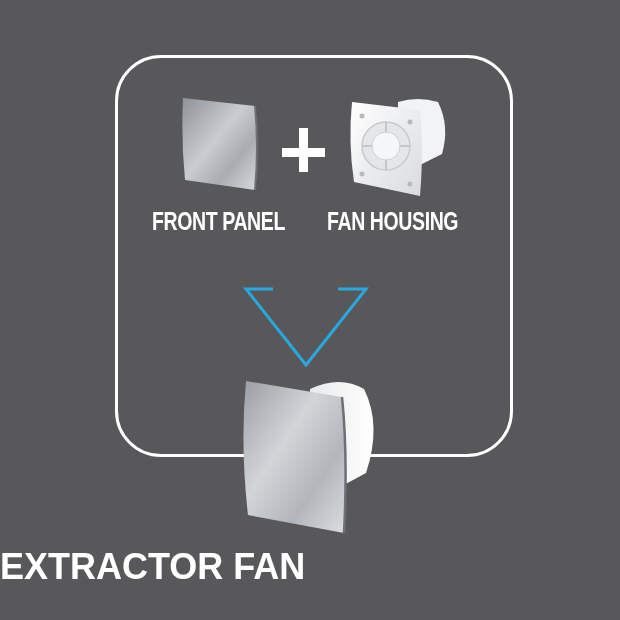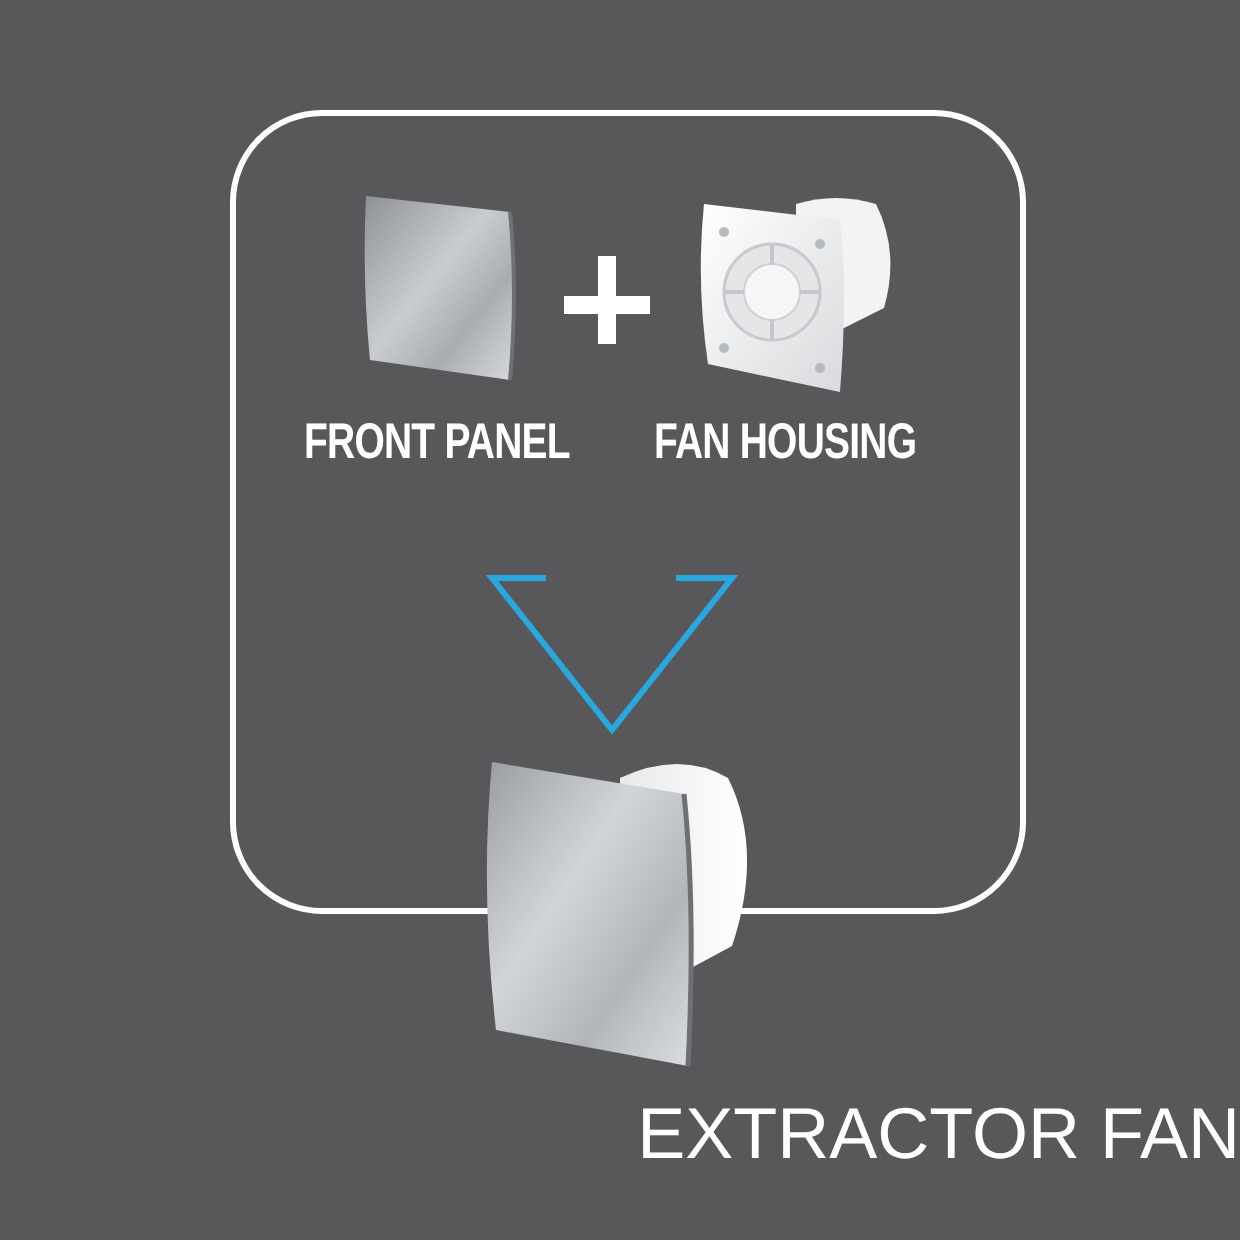--- a/index.html
+++ b/index.html
@@ -16,22 +16,22 @@
   .label {
     position:absolute; color:#ffffff; font-weight:bold;
     font-family:"Liberation Sans Narrow","Liberation Sans", sans-serif;
     font-size:25px; letter-spacing:-0.5px;
     transform:scaleX(0.78); transform-origin:left top;
     white-space:nowrap; line-height:1;
   }
   #label-front { left:152px; top:209px; }
   #label-fan { left:327px; top:209px; }
   .title {
-    position:absolute; left:0; width:620px; top:549px; text-align:right;
-    color:#ffffff; font-weight:normal; font-size:36px; line-height:1;
+    position:absolute; left:0; width:620px; top:549px; text-align:left;
+    color:#ffffff; font-weight:bold; font-size:36px; line-height:1;
     letter-spacing:0px;
   }
   .plus-h { position:absolute; left:282px; top:148px; width:43px; height:9px; background:#fff; }
   .plus-v { position:absolute; left:299px; top:128px; width:9px; height:44px; background:#fff; }
   svg { position:absolute; overflow:visible; }
 </style>
 </head>
 <body>
 
 <div class="frame"></div>

